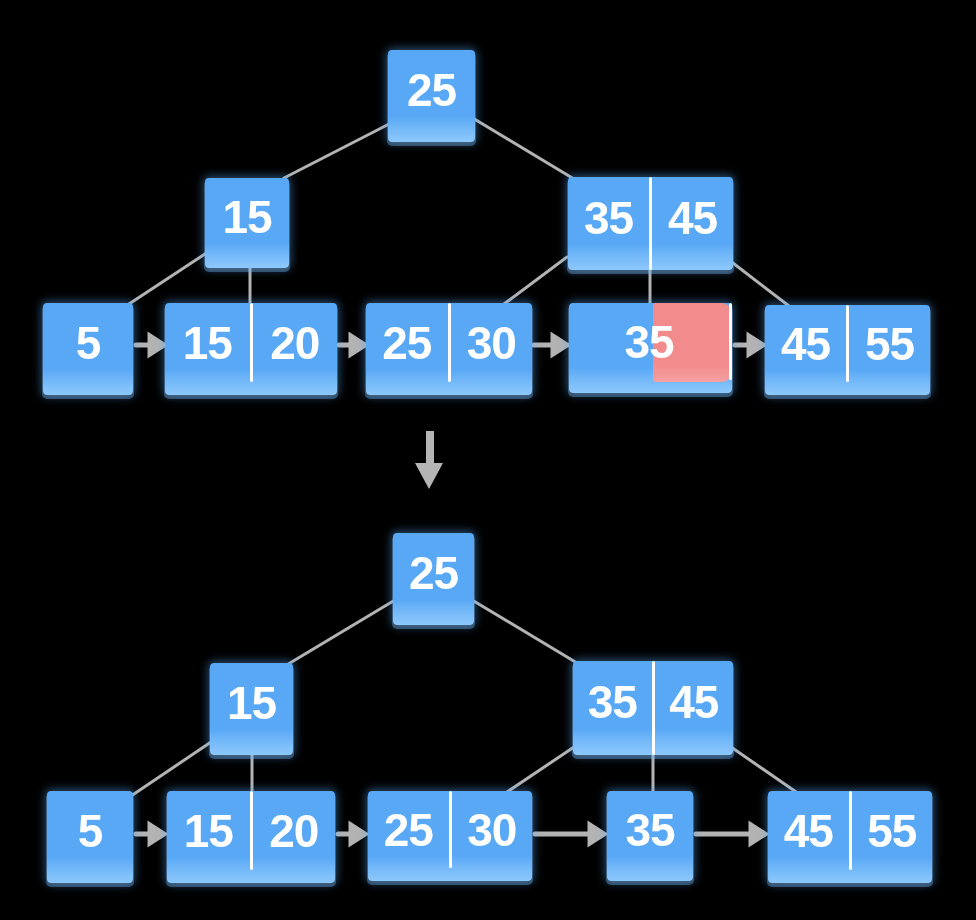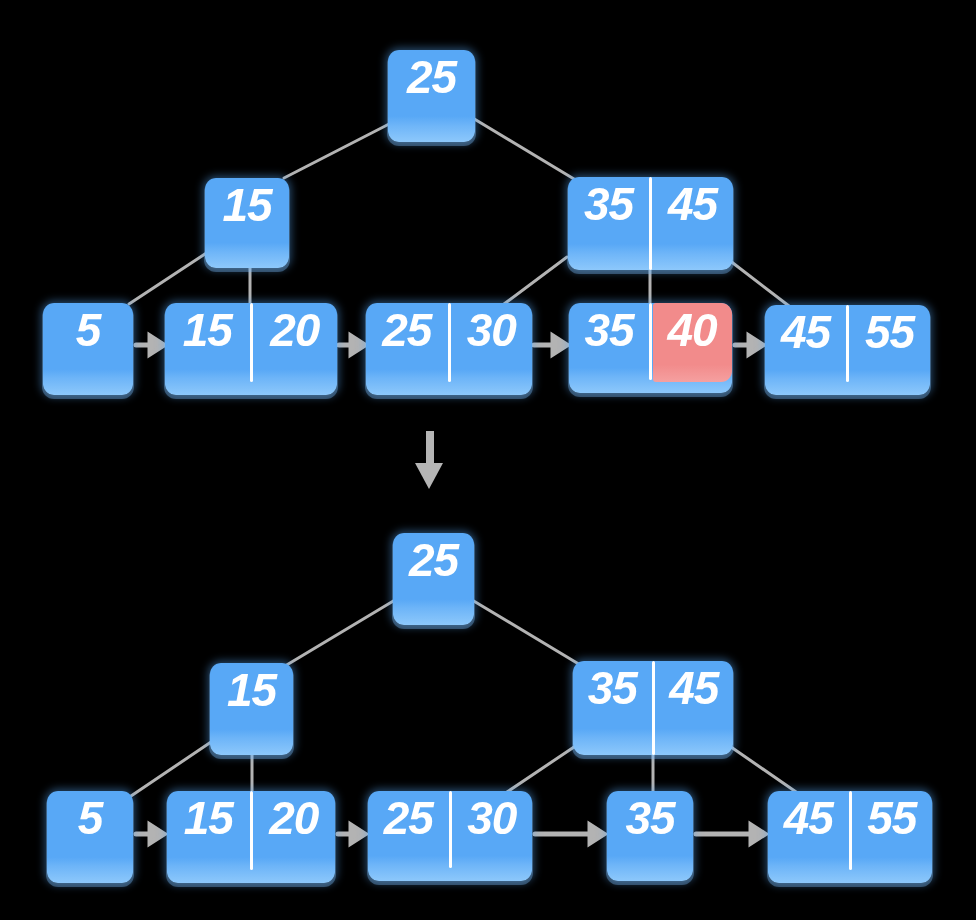--- a/index.html
+++ b/index.html
@@ -15,26 +15,25 @@
     width:976px;height:920px;background:var(--bg);
     font-family:"Liberation Sans","DejaVu Sans",sans-serif;
     overflow:hidden;
   }
   #canvas{position:relative;width:976px;height:920px;}
   #edges{position:absolute;left:0;top:0;width:976px;height:920px;}
 
   .node{
     position:absolute;
     display:flex;
-    align-items:flex-start;
+    align-items:center;
     background:linear-gradient(180deg,var(--node-blue) 0%,var(--node-blue) 72%,#6eb5f8 82%,var(--node-blue-light) 100%);
-    border-radius:11px;
+    border-radius:4px;
     box-shadow:0 3px 0 1px rgba(125,190,250,0.35), 0 0 9px 2px rgba(88,168,246,0.45);
     z-index:2;
-    font-style:italic;
   }
   .cell{
     flex:1 1 0;
     display:flex;align-items:center;justify-content:center;
     color:var(--keytext);
     font-size:46px;font-weight:700;
     padding-bottom:12px;
     position:relative;z-index:2;
     letter-spacing:-1px;
   }
@@ -149,21 +148,20 @@
     </div>
     <div class="node b-l2530">
       <span class="cell">25</span>
       <span class="vdiv"></span>
       <span class="cell">30</span>
     </div>
     <div class="node b-l3540">
       <span class="hlcell"></span>
       <span class="cell">35</span>
       <span class="vdiv"></span>
-      <span class="cell">40</span>
     </div>
     <div class="node b-l4555">
       <span class="cell">45</span>
       <span class="vdiv"></span>
       <span class="cell">55</span>
     </div>
   </div>
 
   <div>
     <div class="node internal a-root">

